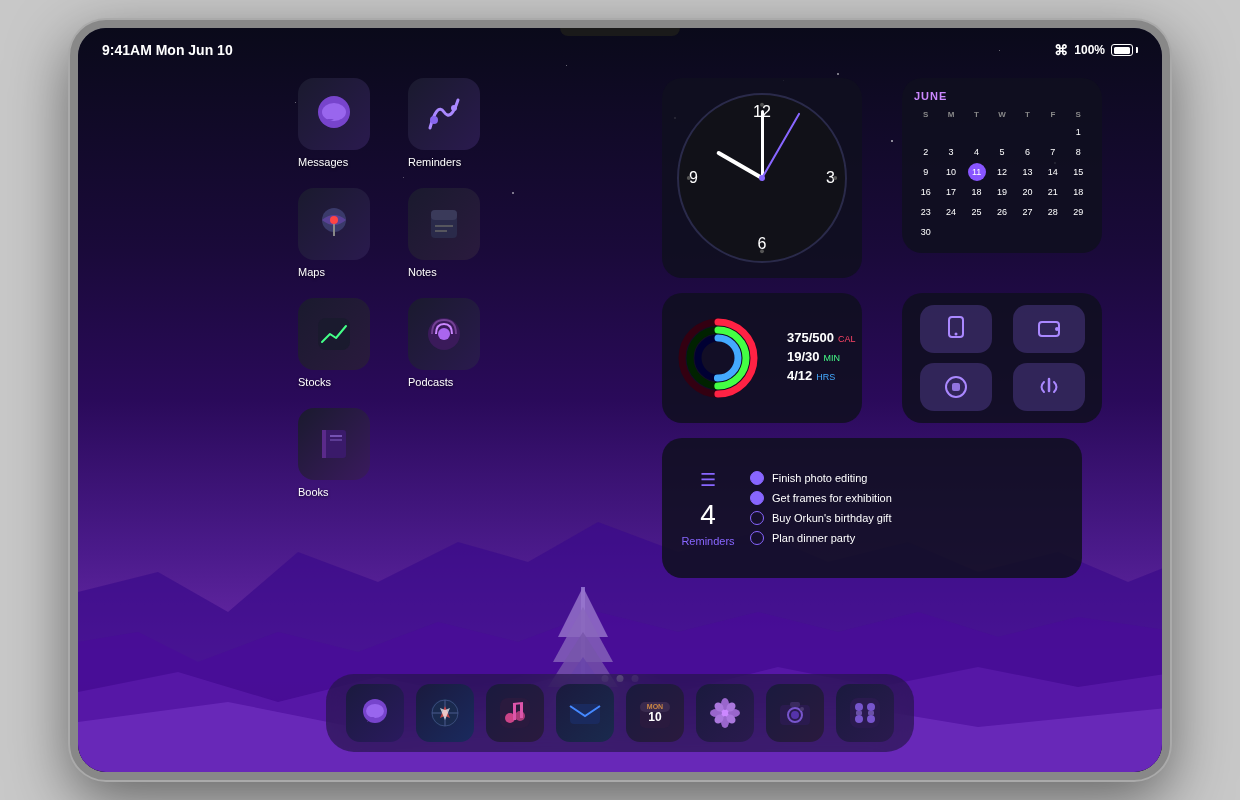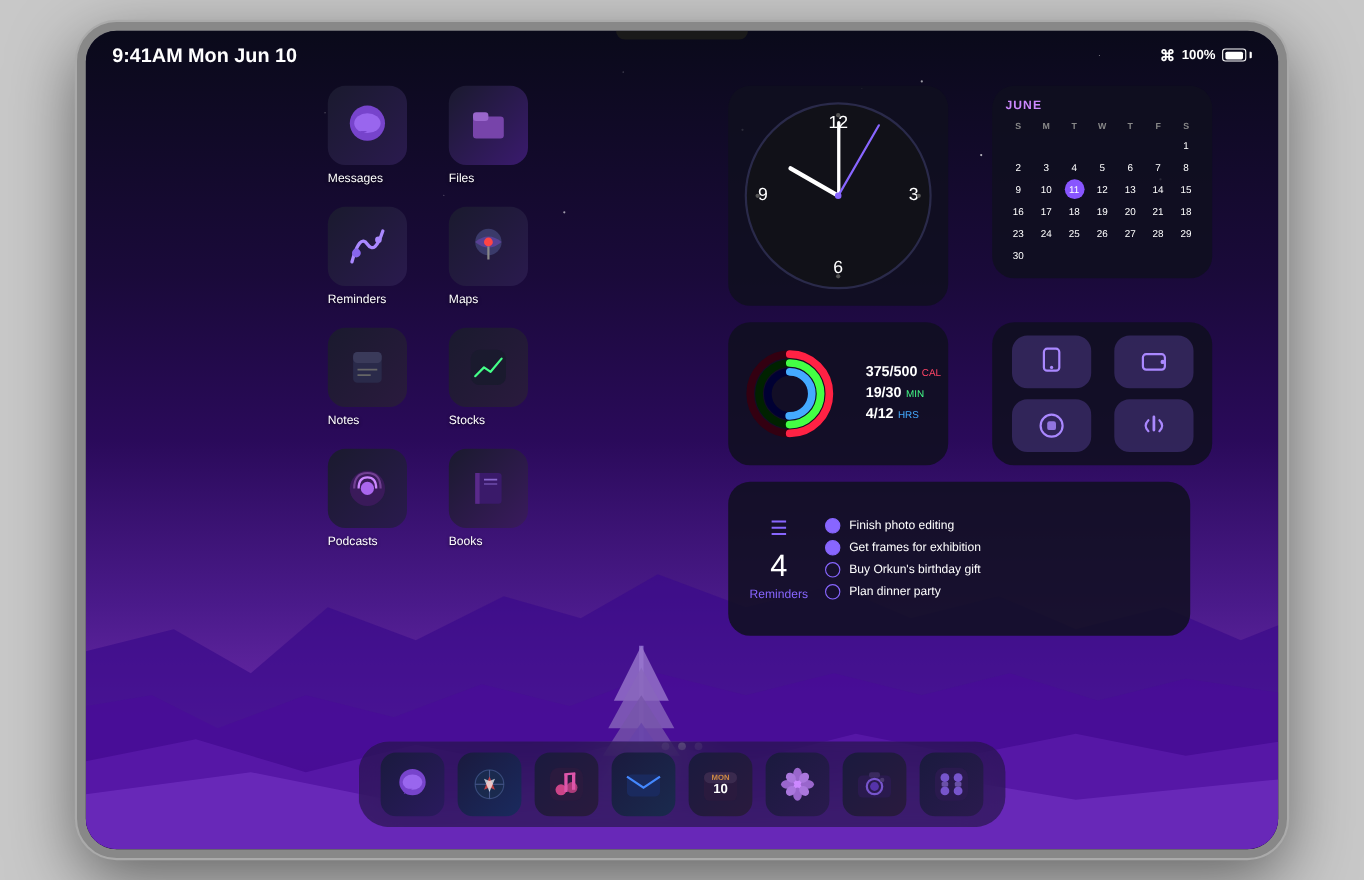--- a/index.html
+++ b/index.html
@@ -60,21 +60,21 @@
       left: 0; right: 0;
       height: 28px;
       display: flex;
       align-items: center;
       justify-content: space-between;
       padding: 0 24px;
       z-index: 50;
     }
     .status-time {
       color: white;
-      font-size: 18px;
+      font-size: 14px;
       font-weight: 600;
     }
     .status-right {
       display: flex;
       align-items: center;
       gap: 6px;
       color: white;
       font-size: 12px;
       font-weight: 600;
     }
@@ -498,29 +498,20 @@
 
       <div class="app-item">
         <div class="app-icon icon-messages">
           <svg width="44" height="44" viewBox="0 0 44 44">
             <circle cx="22" cy="20" r="16" fill="#7744cc"></circle>
             <ellipse cx="22" cy="20" rx="12" ry="9" fill="#9966ee"></ellipse>
             <polygon points="16,27 12,32 22,27" fill="#7744cc"></polygon>
           </svg>
         </div>
         <span class="app-label">Messages</span>
-      </div>
-      <div class="app-item">
-        <div class="app-icon icon-files">
-          <svg width="44" height="44" viewBox="0 0 44 44">
-            <rect x="8" y="14" width="28" height="20" rx="3" fill="#7744aa"></rect>
-            <rect x="8" y="10" width="14" height="8" rx="3" fill="#9966cc"></rect>
-          </svg>
-        </div>
-        <span class="app-label">Files</span>
       </div>
 
       <div class="app-item">
         <div class="app-icon icon-freeform">
           <svg width="44" height="44" viewBox="0 0 44 44">
             <path d="M8,36 Q15,10 22,20 Q29,30 36,8" stroke="#aa88ff" stroke-width="3" fill="none" stroke-linecap="round"></path>
             <circle cx="12" cy="28" r="4" fill="#8866ee"></circle>
             <circle cx="32" cy="16" r="3" fill="#aa88ff"></circle>
           </svg>
         </div>

